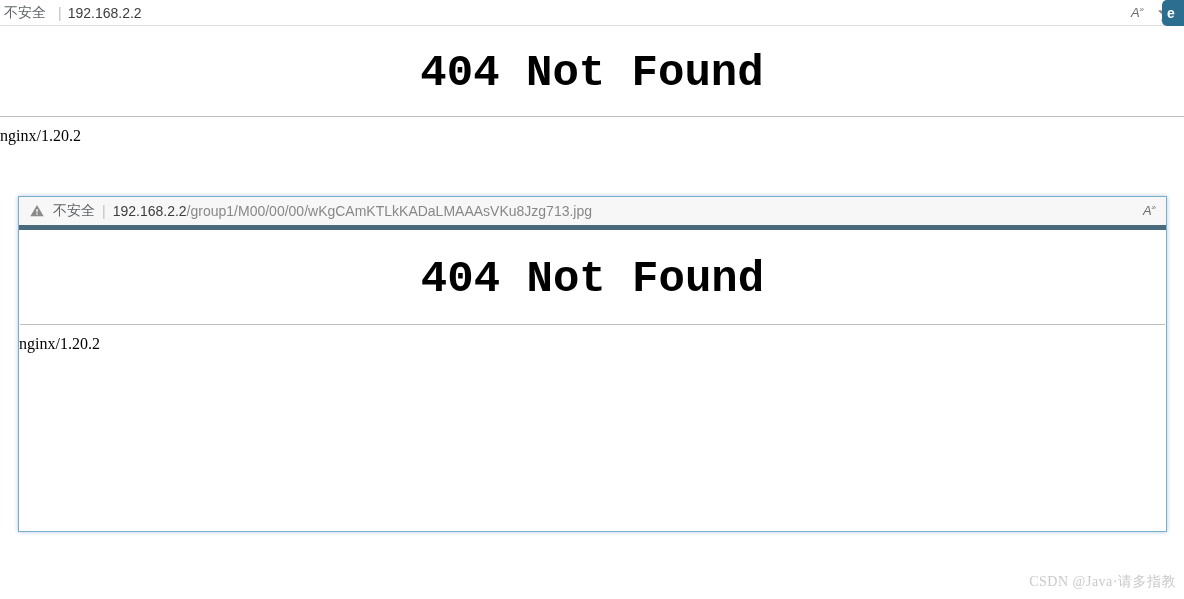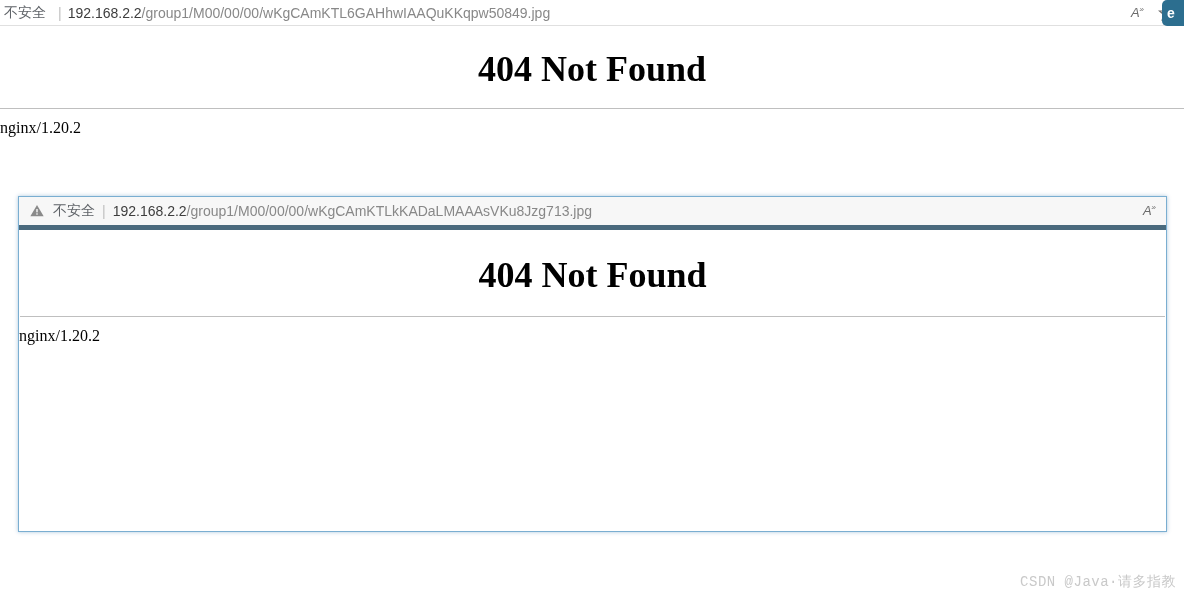--- a/index.html
+++ b/index.html
@@ -52,25 +52,25 @@
       color: #fff; font-weight: bold; font-size: 14px;
       display: flex; align-items: center; justify-content: flex-start;
       border-radius: 5px 0 0 5px; padding-left: 5px;
       position: absolute; right: 0; top: 0;
     }
 
     
     .page-content { width: 100%; }
     .h404 {
       text-align: center;
-      font-size: 36px;
+      font-size: 44px;
       font-weight: bold;
       color: #000;
       padding: 22px 0 18px 0;
-      font-family: Liberation Serif, serif;
+      font-family: Liberation Mono, monospace;
     }
     .hr-line { border: none; border-top: 1px solid #bfbfbf; width: 100%; }
     .server-line {
       text-align: left;
       font-size: 16px;
       color: #000;
       padding-top: 10px;
       font-family: "Times New Roman", Times, serif;
     }
 
@@ -120,33 +120,32 @@
       border-top: 1px solid #bfbfbf;
     }
 
     
     .watermark {
       position: absolute;
       right: 8px;
       bottom: 8px;
       font-size: 14px;
       color: #c9c9c9;
-      font-family: Liberation Mono, monospace;
+      font-family: Liberation Serif, serif;
       letter-spacing: 0.5px;
     }
   </style>
 </head>
 <body>
 
 <div class="outer-bar">
   <span class="not-secure">不安全</span>
   <span class="sep">|</span>
   <span class="outer-url">
     <span class="host">192.168.2.2</span>
-      <span class="path">/group1/M00/00/00/wKgCAmKTL6GAHhwIAAQuKKqpw50849.jpg</span>
   </span>
   <div class="outer-right">
     <span class="icon-read-aloud"><span>A</span><sup>»</sup></span>
     <span class="fav-wrap">
       <svg class="fav-star" viewBox="0 0 24 24" fill="none" stroke="currentColor" stroke-width="1.6">
         <polygon points="12,2 15,9 22,9.3 16.5,14 18.3,21 12,17 5.7,21 7.5,14 2,9.3 9,9"></polygon>
       </svg>
       <span class="fav-plus">+</span>
     </span>
   </div>

